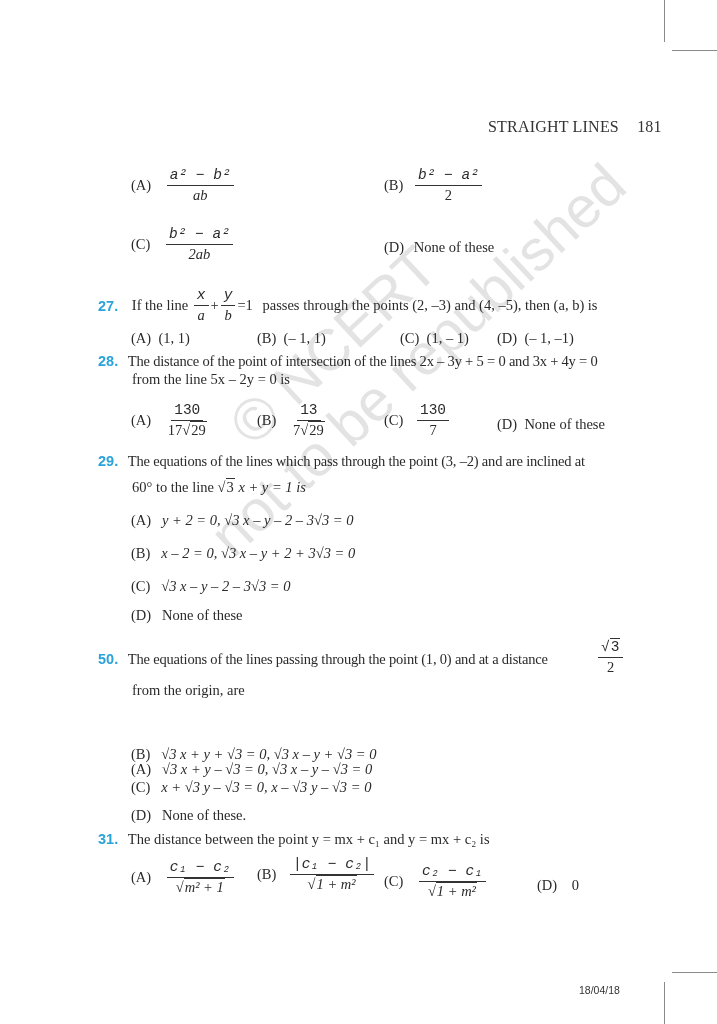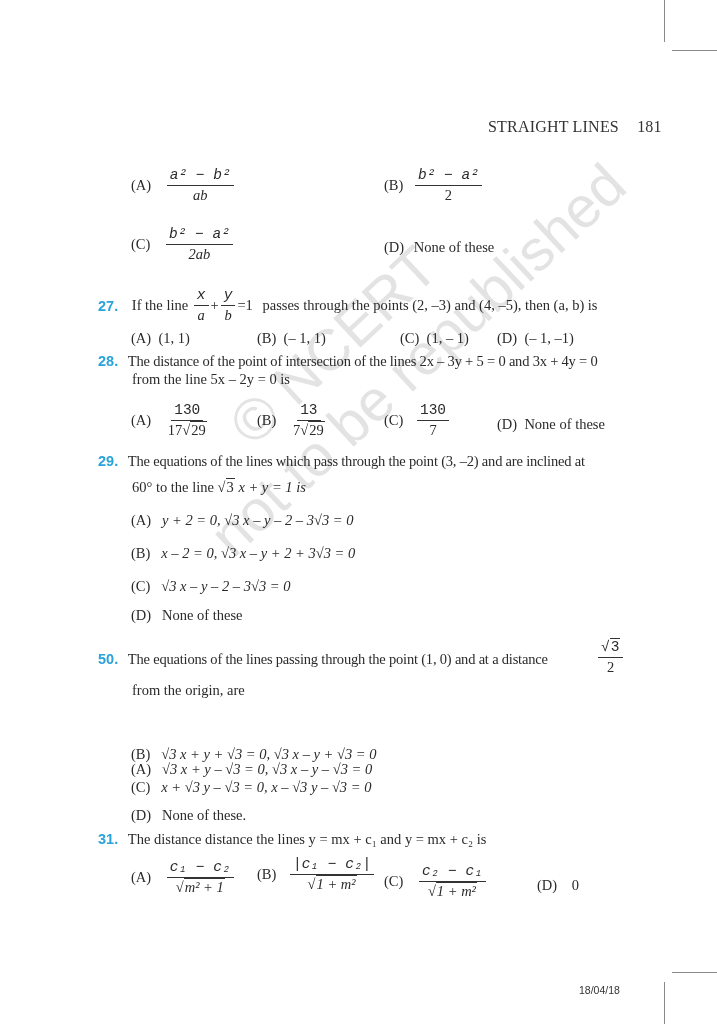--- a/index.html
+++ b/index.html
@@ -138,21 +138,21 @@
       </span>
   </div>
   <div class="abs" style="left:132px; top:682px;">from the origin, are</div>
   <div class="abs opt" style="left:131px; top:713px;margin-top:48px;"><span>(A)</span>&nbsp;&nbsp;&nbsp;<span class="i">√3 x + y – √3 = 0, √3 x – y – √3 = 0</span></div>
   <div class="abs opt" style="left:131px; top:746px;"><span>(B)</span>&nbsp;&nbsp;&nbsp;<span class="i">√3 x + y + √3 = 0, √3 x – y + √3 = 0</span></div>
   <div class="abs opt" style="left:131px; top:779px;"><span>(C)</span>&nbsp;&nbsp;&nbsp;<span class="i">x + √3 y – √3 = 0, x – √3 y – √3 = 0</span></div>
   <div class="abs opt" style="left:131px; top:807px;"><span>(D)</span>&nbsp;&nbsp;&nbsp;<span>None of these.</span></div>
 
   <div class="abs" style="left:98px; top:831px;">
     <span class="qnum">31.</span>
-    <span style="margin-left:6px;">The distance distance the lines y = mx + c₁ and y = mx + c₂ is</span>
+    <span style="margin-left:6px;">The distance between the point y = mx + c₁ and y = mx + c₂ is</span>
   </div>
 
   <div class="abs opt" style="left:131px; top:860px;">
     <span style="vertical-align:middle; margin-right:10px;">(A)</span>
     <span class="frac i">
         <span class="num">c₁ − c₂</span>
         <span class="den"><span class="sqrt">√<span class="rad">m² + 1</span></span></span>
       </span>
   </div>
   <div class="abs opt" style="left:257px; top:857px;">

